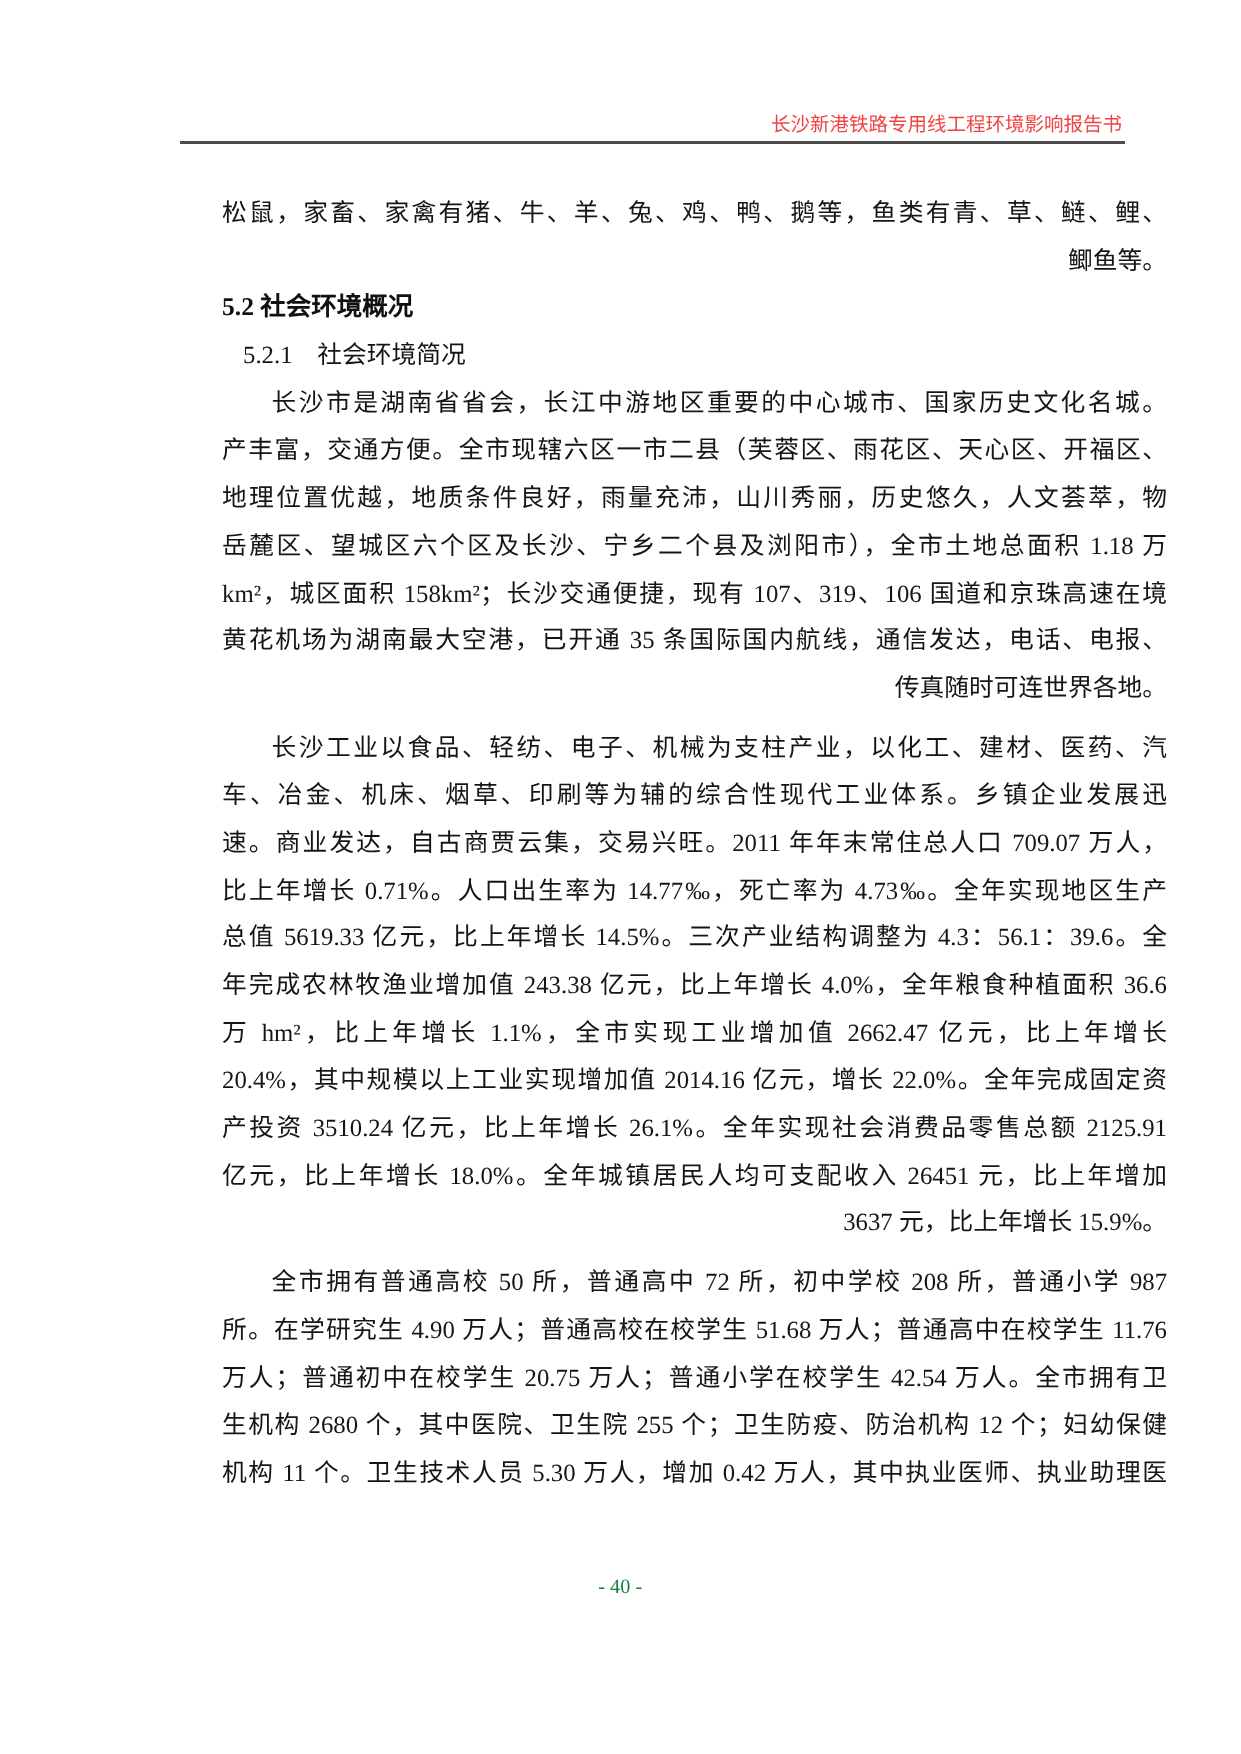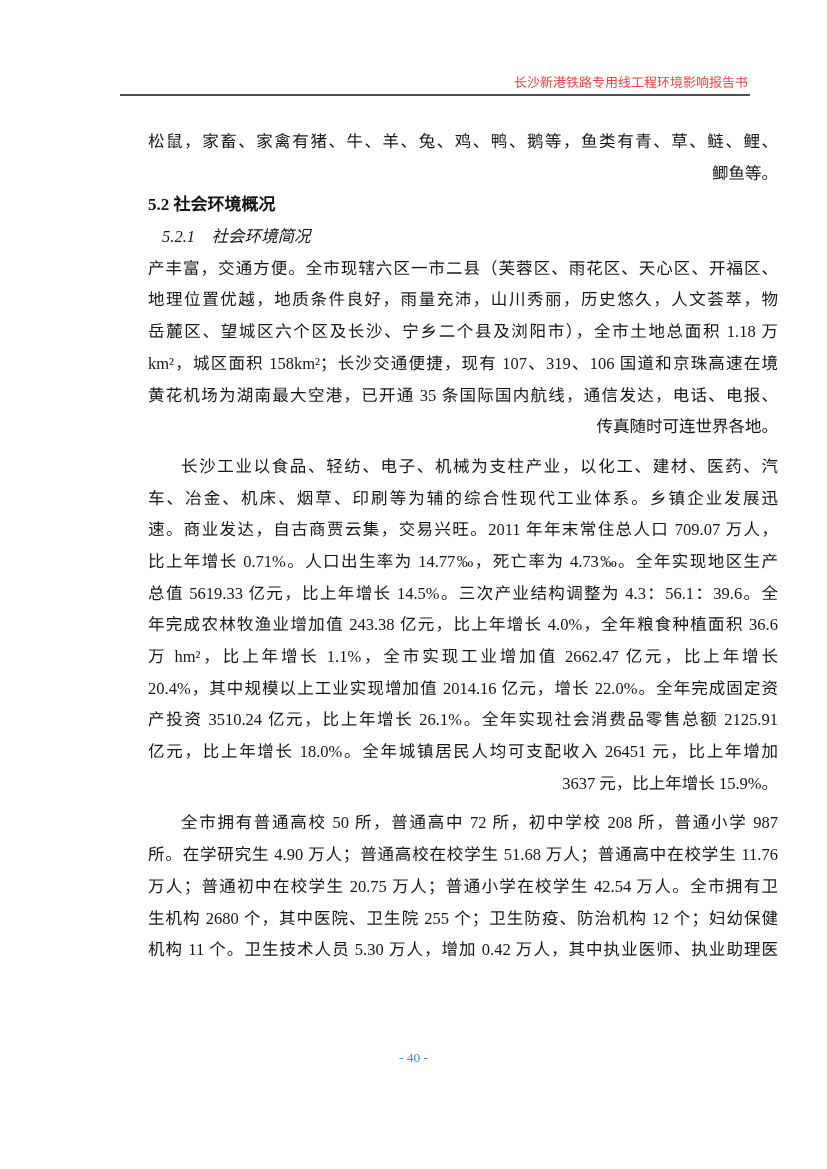--- a/index.html
+++ b/index.html
@@ -62,51 +62,51 @@
     font-family: Liberation Serif, serif;
     white-space: pre;
     color: #111;
   }
   .h2 {
     height: 31.7px;
     line-height: 31.7px;
     font-size: 16.5px;
     white-space: pre;
     padding-left: 14px;
-    font-style: italic;
   }
   .para + .para { margin-top: 8px; }
   .h1 + .para, .h2 + .para { margin-top: 0; }
   .footer {
     position: absolute;
     top: 1050px;
     left: 0;
     width: 100%;
     text-align: center;
     font-size: 13.5px;
-    color: #3b82f6;
+    color: #15803d;
   }
 </style>
 </head>
 <body>
 
 <div class="page">
   <div class="header">
     <div class="header-title">长沙新港铁路专用线工程环境影响报告书</div>
     <div class="header-rule"></div>
   </div>
 
   <div class="content" id="content">
       <div class="para">
         <div class="line jl">松鼠，家畜、家禽有猪、牛、羊、兔、鸡、鸭、鹅等，鱼类有青、草、鲢、鲤、</div>
         <div class="line ll">鲫鱼等。</div>
       </div>
       <div class="h1">5.2 社会环境概况</div>
       <div class="h2">5.2.1　社会环境简况</div>
       <div class="para">
+        <div class="line jl ind">长沙市是湖南省省会，长江中游地区重要的中心城市、国家历史文化名城。</div>
         <div class="line jl">产丰富，交通方便。全市现辖六区一市二县（芙蓉区、雨花区、天心区、开福区、</div>
         <div class="line jl">地理位置优越，地质条件良好，雨量充沛，山川秀丽，历史悠久，人文荟萃，物</div>
         <div class="line jl">岳麓区、望城区六个区及长沙、宁乡二个县及浏阳市），全市土地总面积 1.18 万</div>
         <div class="line jl">km²，城区面积 158km²；长沙交通便捷，现有 107、319、106 国道和京珠高速在境</div>
         <div class="line jl">黄花机场为湖南最大空港，已开通 35 条国际国内航线，通信发达，电话、电报、</div>
         <div class="line ll">传真随时可连世界各地。</div>
       </div>
       <div class="para">
         <div class="line jl ind">长沙工业以食品、轻纺、电子、机械为支柱产业，以化工、建材、医药、汽</div>
         <div class="line jl">车、冶金、机床、烟草、印刷等为辅的综合性现代工业体系。乡镇企业发展迅</div>

